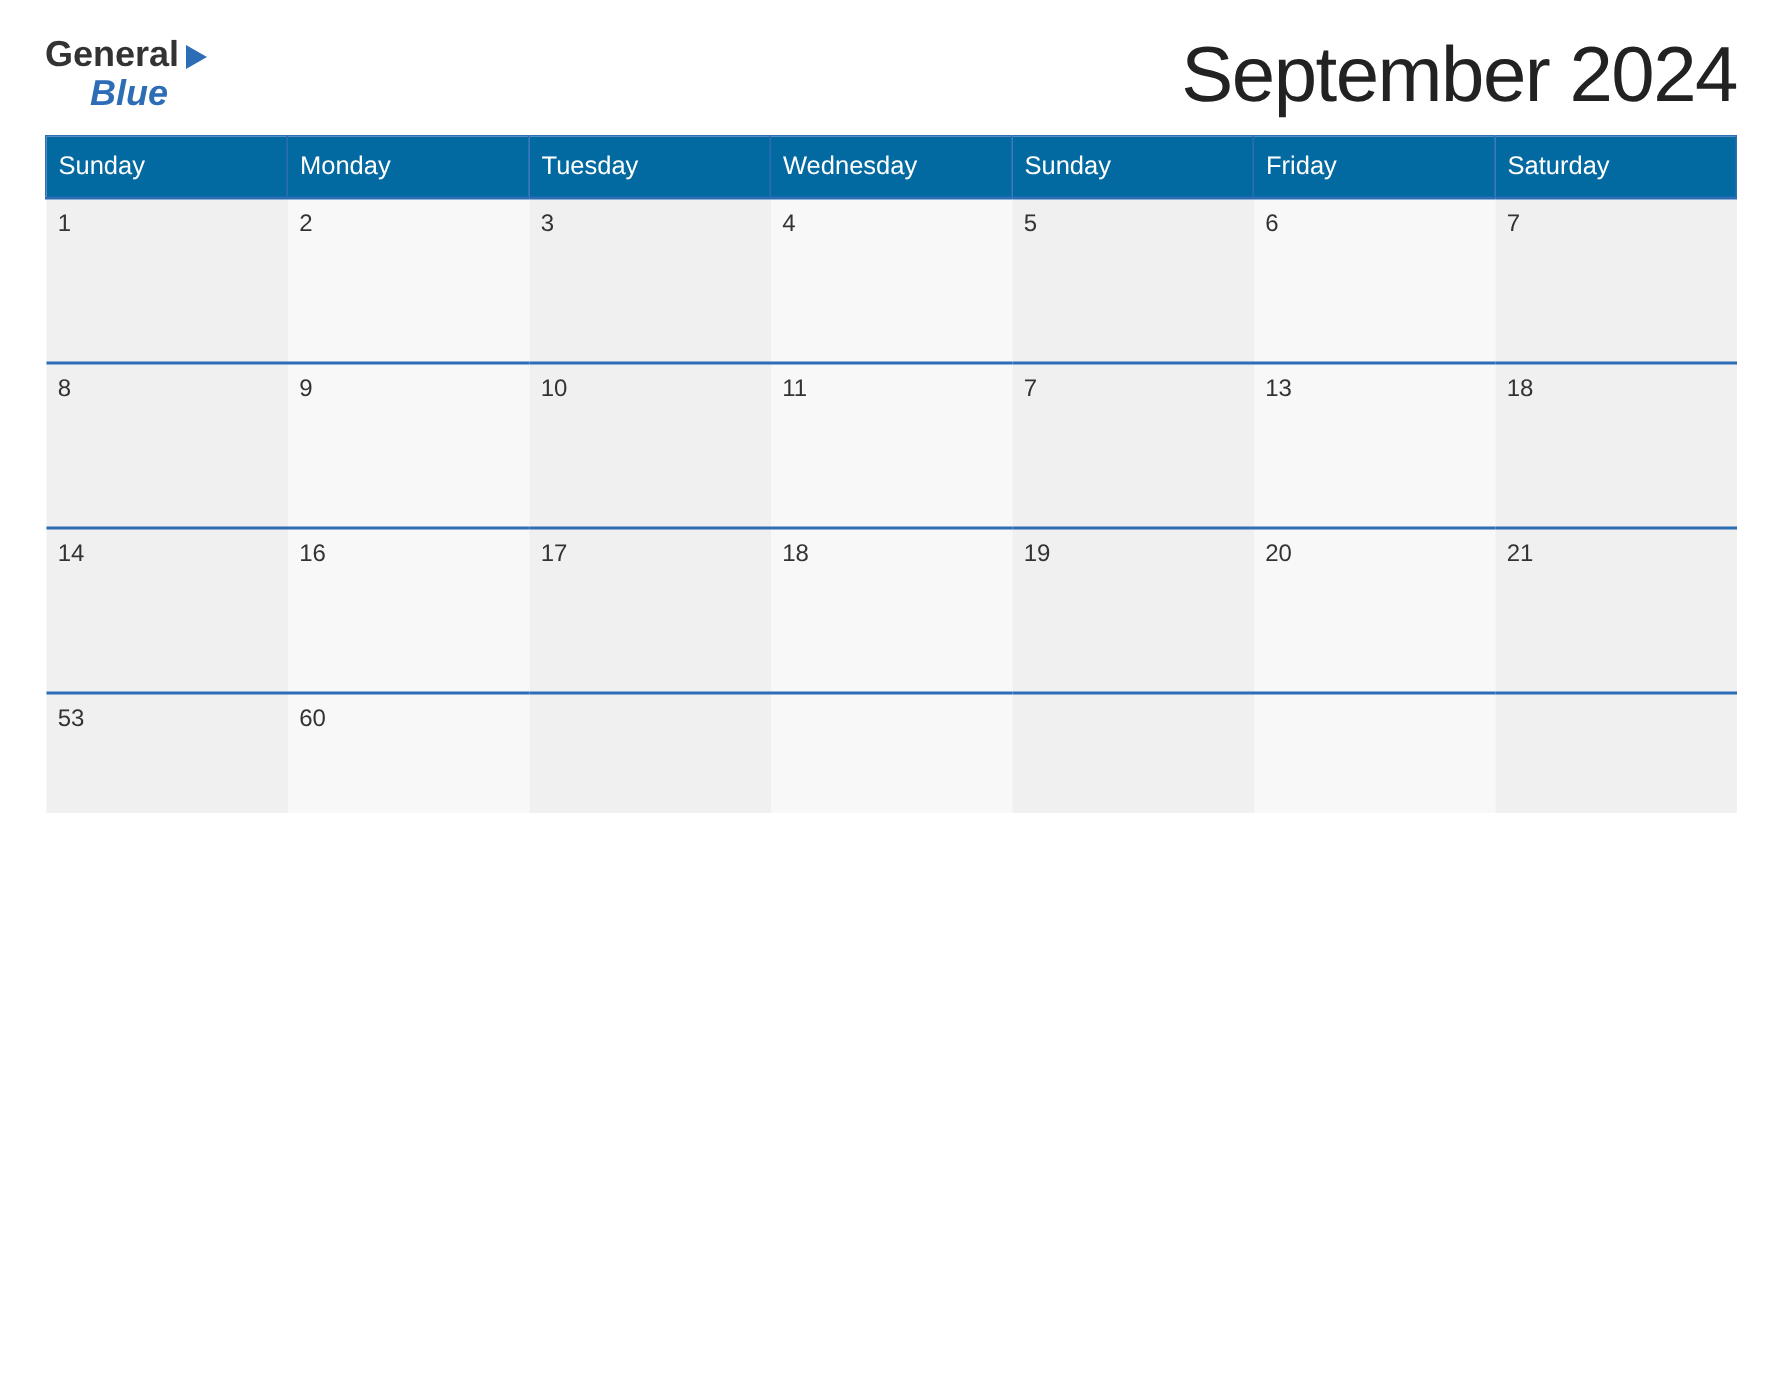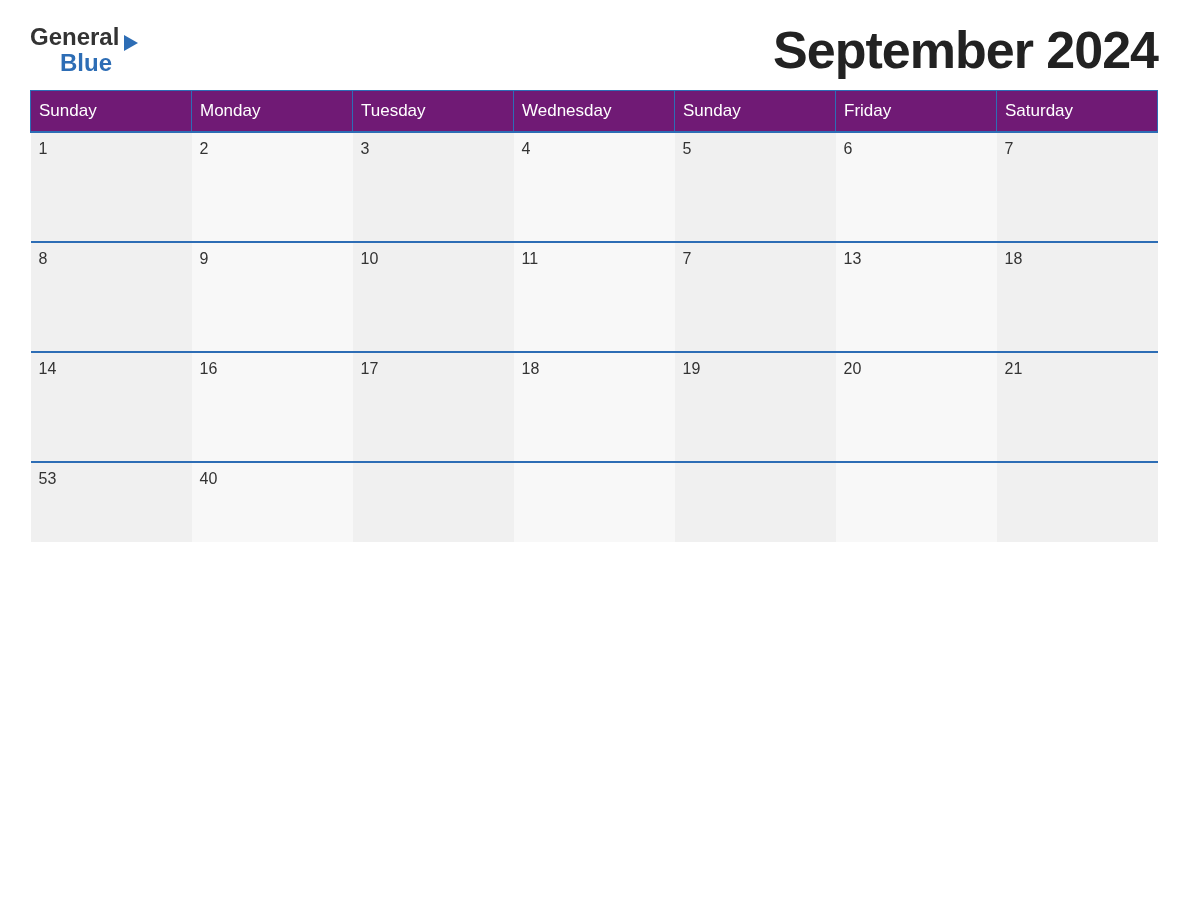--- a/index.html
+++ b/index.html
@@ -25,39 +25,39 @@
 
     .logo {
       display: flex;
       flex-direction: column;
       align-items: flex-start;
       line-height: 1;
     }
 
     .logo-line {
       display: flex;
-      align-items: flex-end;
+      align-items: center;
       gap: 2px;
     }
 
     .month-title {
       font-size: 52px;
-      font-weight: bold;
+      font-weight: normal;
       color: #222222;
       letter-spacing: -1px;
     }
 
     .calendar {
       width: 100%;
       border-collapse: collapse;
       table-layout: fixed;
     }
 
     .calendar thead tr {
-      background-color: #701a75;
+      background-color: #0369a1;
     }
 
     .calendar thead th {
       color: #ffffff;
       font-size: 17px;
       font-weight: normal;
       padding: 10px 8px;
       text-align: left;
       border: 1px solid #2d6db5;
     }
@@ -110,20 +110,21 @@
       border-left: 14px solid #2d6db5;
       margin-left: 3px;
       margin-bottom: -2px;
     }
 
     .logo-bottom {
       display: flex;
       align-items: center;
       margin-top: 2px;
       margin-left: 2px;
+      font-style: italic;
     }
 
     .logo-text-blue {
       font-size: 24px;
       font-weight: bold;
       color: #2d6db5;
       margin-left: 28px;
     }
   </style>
 </head>
@@ -177,21 +178,21 @@
         <td><span class="day-number">14</span></td>
         <td><span class="day-number">16</span></td>
         <td><span class="day-number">17</span></td>
         <td><span class="day-number">18</span></td>
         <td><span class="day-number">19</span></td>
         <td><span class="day-number">20</span></td>
         <td><span class="day-number">21</span></td>
       </tr>
       <tr>
         <td><span class="day-number">53</span></td>
-        <td><span class="day-number">40</span></td>
+        <td><span class="day-number">60</span></td>
         <td></td>
         <td></td>
         <td></td>
         <td></td>
         <td></td>
       </tr>
     </tbody>
 </table>
 
 </body></html>

